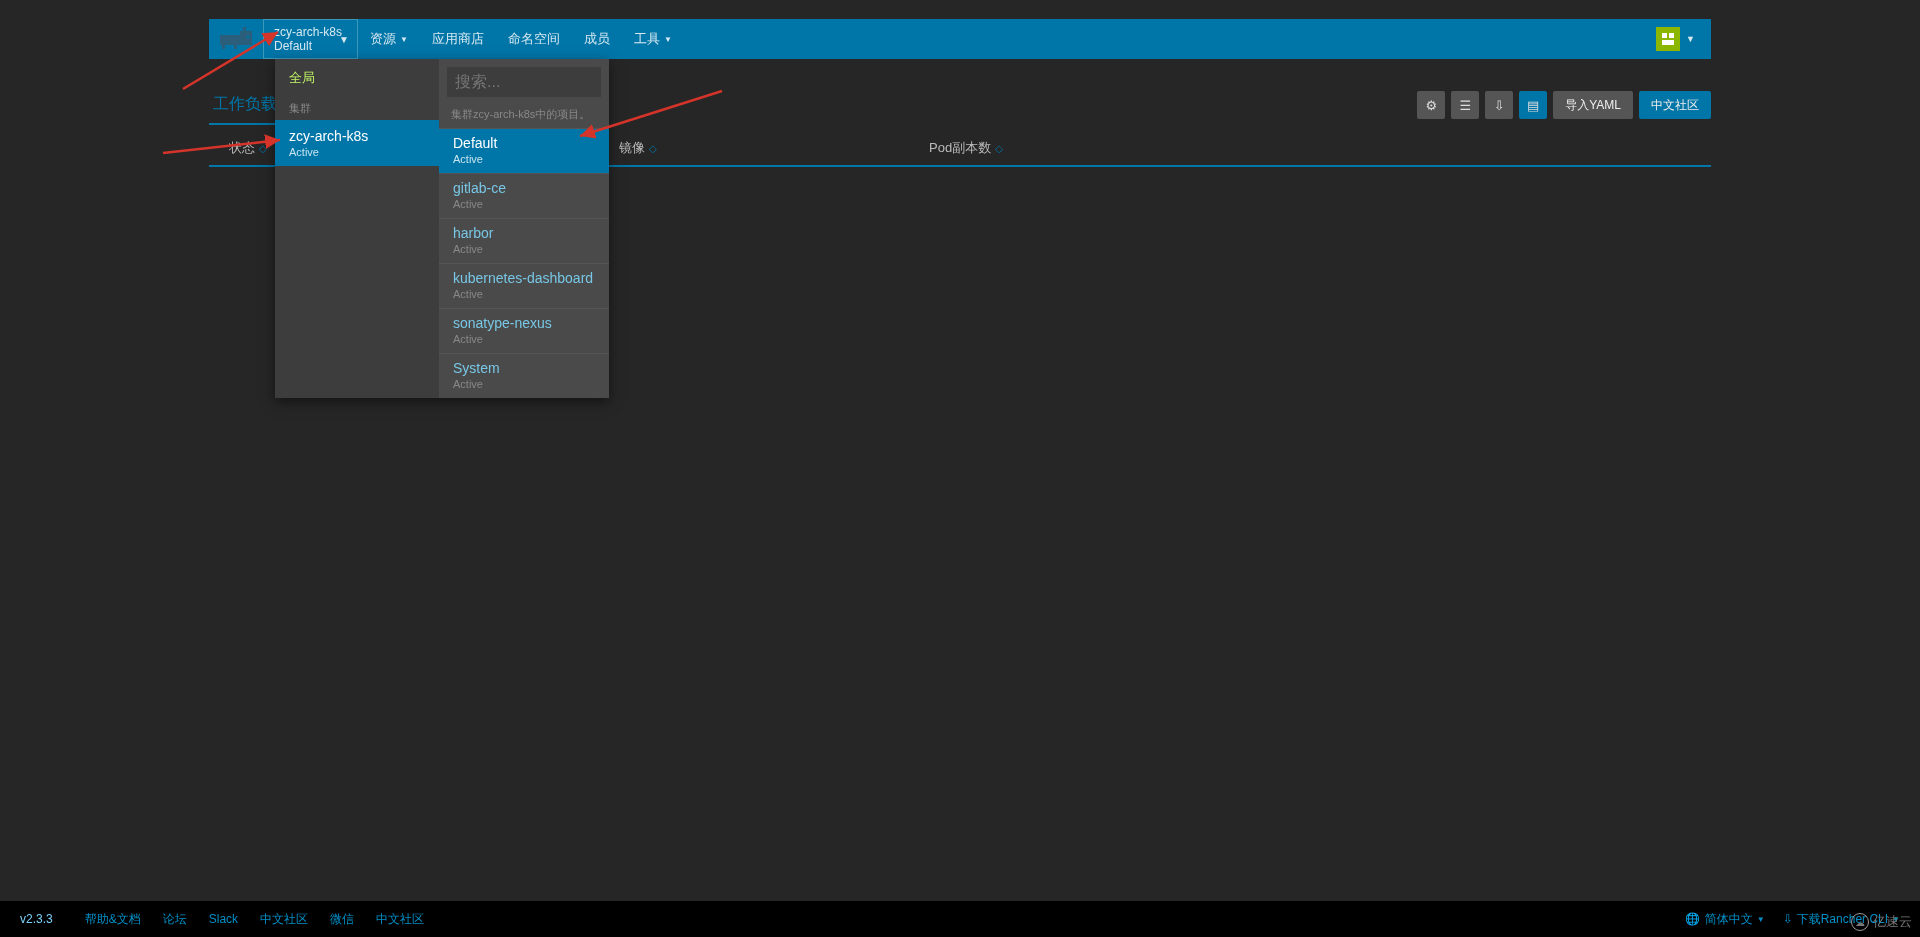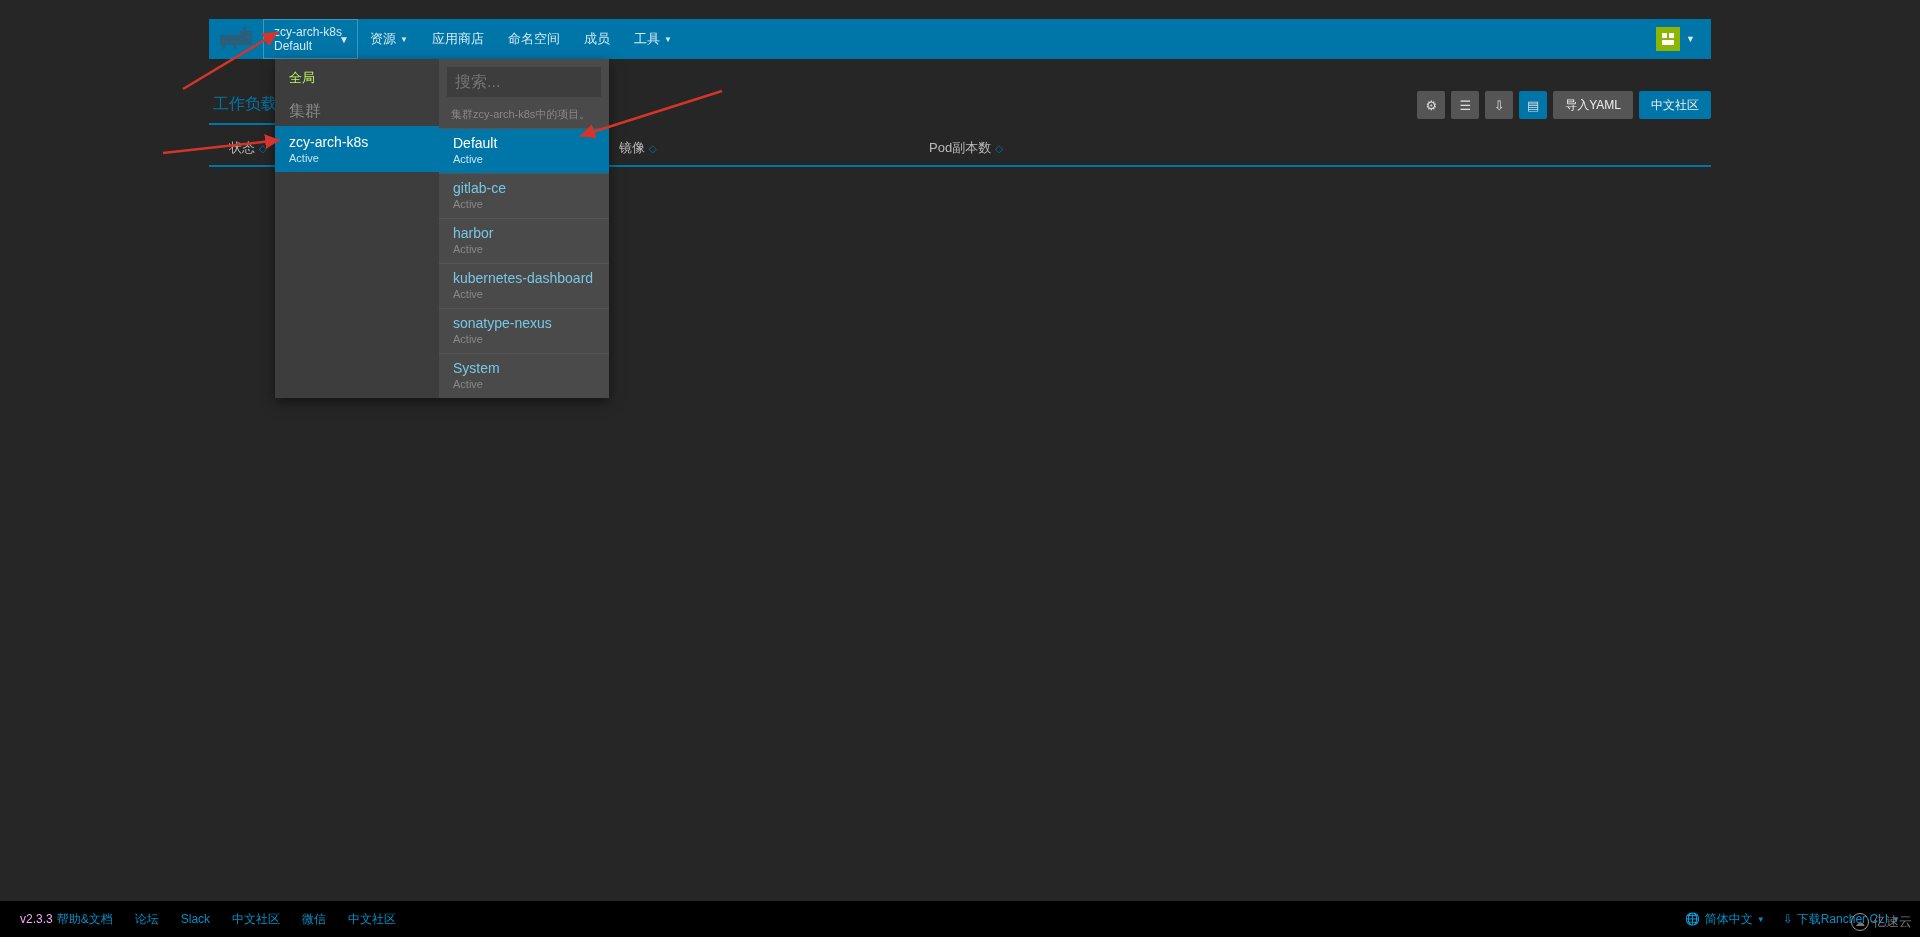--- a/index.html
+++ b/index.html
@@ -98,21 +98,21 @@
 .dd-item {
   padding: 8px 14px;
   color: #a8a8a8;
   font-size: 13px;
   cursor: pointer;
 }
 .dd-item.global { color: #bef264; padding: 10px 14px; }
 .dd-label {
   padding: 4px 14px;
   color: #888;
-  font-size: 16px;
+  font-size: 11px;
 }
 .dd-cluster {
   padding: 8px 14px;
   cursor: pointer;
   position: relative;
 }
 .dd-cluster.active {
   background: #0075a8;
 }
 .dd-cluster .name { color: #ffffff; font-size: 14px; }
@@ -239,21 +239,21 @@
   bottom: 0;
   left: 0;
   right: 0;
   height: 36px;
   background: #000000;
   display: flex;
   align-items: center;
   padding: 0 20px;
   font-size: 12px;
 }
-.footer .version { color: #f0abfc; margin-right: 4px; }
+.footer .version { color: #7dd3fc; margin-right: 32px; }
 .footer .flink { color: #0090c8; margin-right: 22px; cursor: pointer; }
 .footer-right { margin-left: auto; display: flex; gap: 18px; }
 .footer .rlink { color: #0090c8; cursor: pointer; display: flex; align-items: center; gap: 4px; }
 
 
 .arrow {
   position: absolute;
   pointer-events: none;
   z-index: 20;
 }

